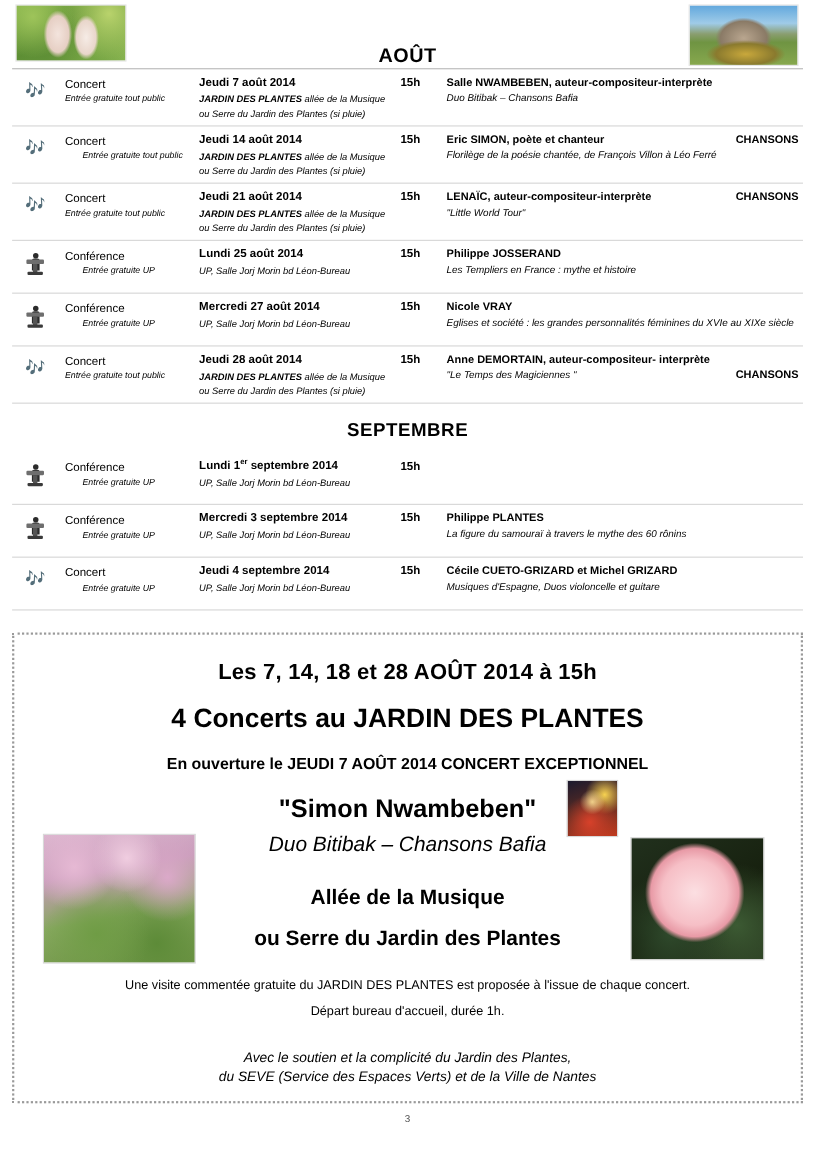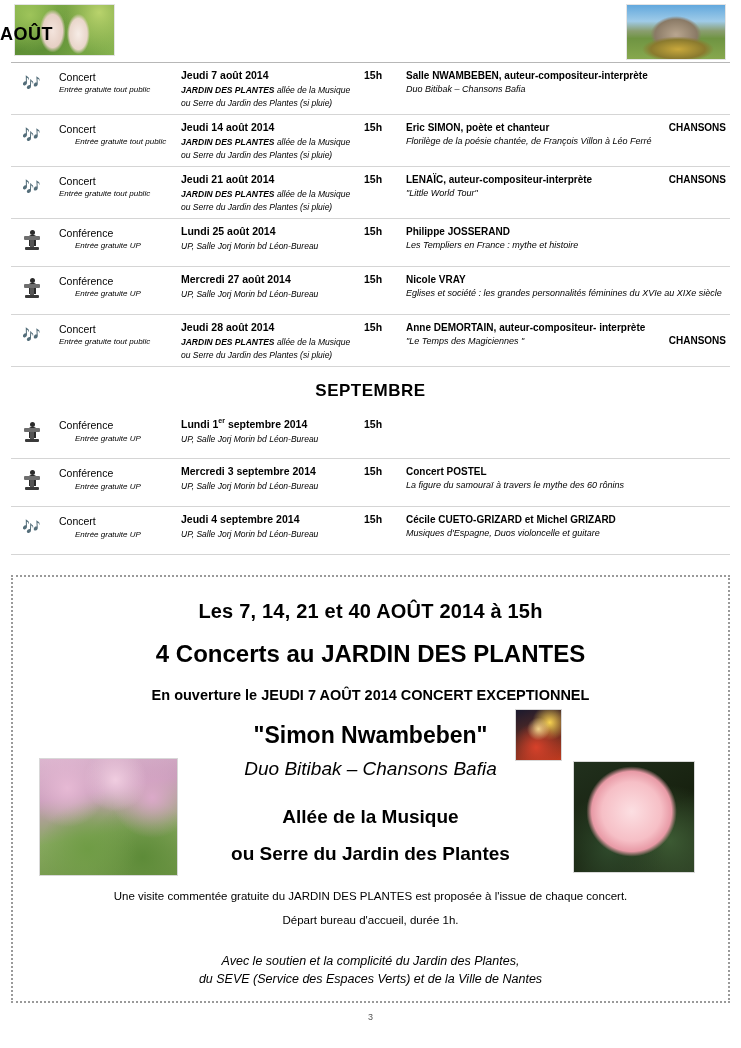--- a/index.html
+++ b/index.html
@@ -42,22 +42,22 @@
   }
   .img-garden {
     background-image:
       radial-gradient(ellipse 45px 16px at 52% 82%, #c9a83c 0%, #8a7a2e 60%, rgba(138,122,46,0) 80%),
       radial-gradient(ellipse 30px 22px at 50% 55%, #b9a68f 0%, #8a7a66 70%, rgba(138,122,102,0) 85%),
       linear-gradient(#62a8dd 0%, #9fcbe8 30%, #8a9e70 48%, #6f9442 62%, #87a84e 100%);
   }
 
   .hdr-title {
     position: absolute;
-    left: 0; right: 0; top: 24px;
-    text-align: left;
+    left: 0; right: 0; top: 40px;
+    text-align: center;
     font-size: 18px;
     font-weight: bold;
     letter-spacing: 0.5px;
   }
   .rule-full {
     width: 719px;
     margin: 0 auto;
     border-top: 1px solid #b7b7b7;
   }
 
@@ -390,21 +390,21 @@
       </div>
       <div class="col-when">
         <div class="when-line">
           <span class="when-date">Mercredi  3 septembre 2014</span>
           <span class="when-time">15h</span>
         </div>
         <div class="when-place">UP, Salle Jorj Morin  bd Léon-Bureau</div>
       </div>
       <div class="col-who">
         <div class="who-line">
-          <span class="who-name">Concert POSTEL</span>
+          <span class="who-name">Philippe PLANTES</span>
         </div>
         <div class="who-desc-row">
           <span class="who-desc">La figure du samouraï à travers le mythe des 60 rônins</span>
         </div>
       </div>
     </div>
     <div class="row">
       <div class="col-icon"><span class="icon-music">🎶</span></div>
       <div class="col-type">
         <div class="type-main">Concert</div>
@@ -423,21 +423,21 @@
         </div>
         <div class="who-desc-row">
           <span class="who-desc">Musiques d'Espagne, Duos violoncelle et guitare</span>
         </div>
       </div>
     </div>
   </div>
 
 <div class="poster">
   <div class="poster-inner">
-    <div class="p-line1">Les  7, 14, 21 et 40  AOÛT 2014 à 15h</div>
+    <div class="p-line1">Les  7, 14, 18 et 28  AOÛT 2014 à 15h</div>
     <div class="p-line2">4 Concerts au JARDIN DES PLANTES</div>
     <div class="p-line3">En ouverture le JEUDI 7 AOÛT 2014 CONCERT EXCEPTIONNEL</div>
     <div class="p-line4">"Simon Nwambeben"</div>
     <div class="p-line5">Duo Bitibak – Chansons Bafia</div>
     <div class="p-line6">Allée de la Musique</div>
     <div class="p-line7">ou Serre du Jardin des Plantes</div>
     <div class="p-line8">Une visite commentée gratuite du JARDIN DES PLANTES est proposée à l'issue de chaque concert.</div>
     <div class="p-line9">Départ bureau d'accueil, durée 1h.</div>
     <div class="p-line10">
       <div>Avec le soutien et la complicité du Jardin des Plantes,</div>

